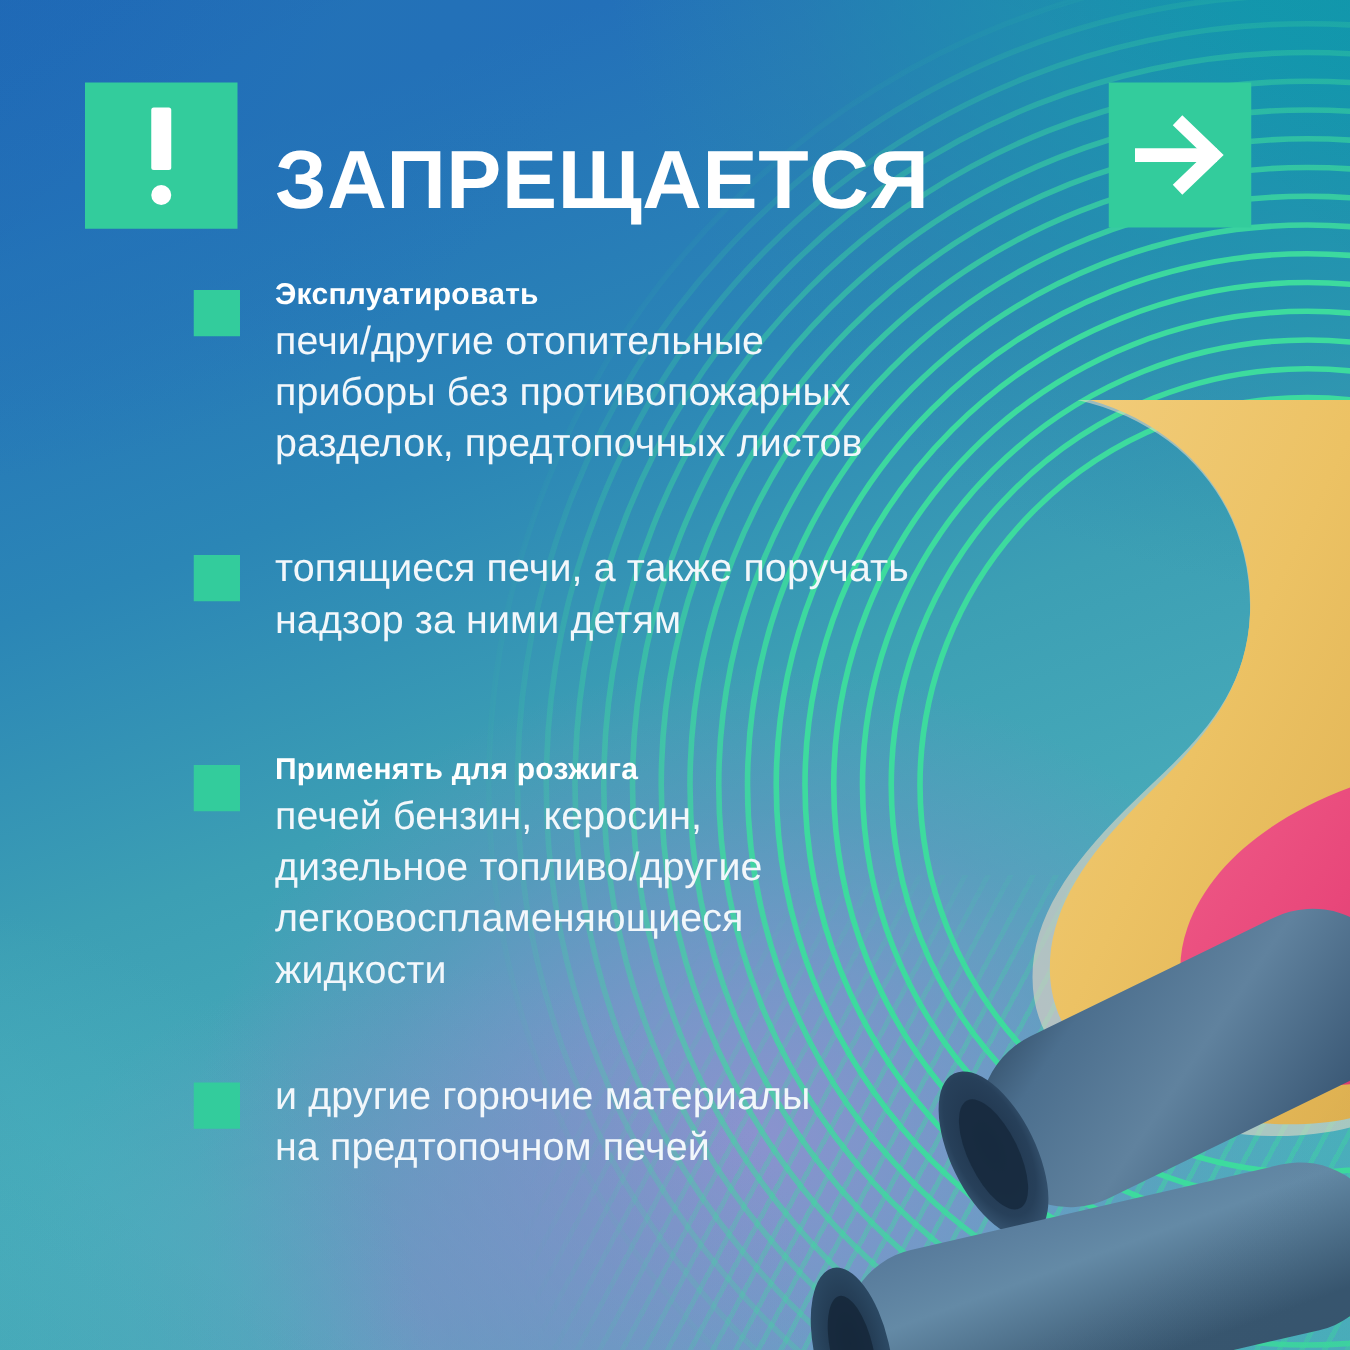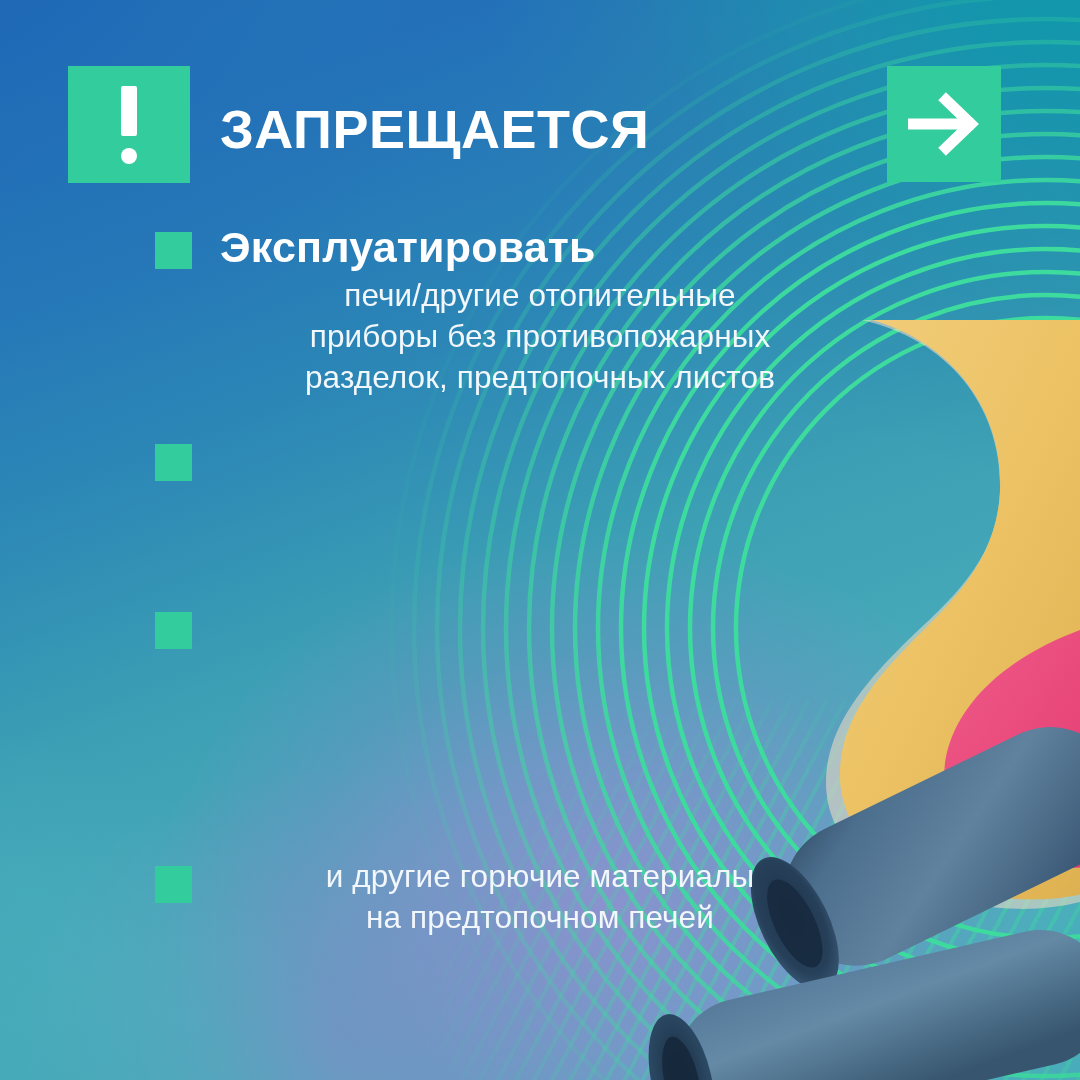--- a/index.html
+++ b/index.html
@@ -119,21 +119,21 @@
     background: #ffffff; border-radius: 2px;
   }
   .excl-dot {
     position: absolute; left: 0px; bottom: 0px;
     width: 16px; height: 16px;
     background: #ffffff; border-radius: 50%;
   }
   .title {
     position: absolute;
     left: 220px; top: 62px;
-    font-size: 54px;
+    font-size: 66px;
     font-weight: 700;
     letter-spacing: 0.5px;
     color: #ffffff;
     line-height: 1.15;
     white-space: nowrap;
   }
   .arrow-box {
     position: absolute;
     left: 887px; top: 66px;
     width: 114px; height: 116px;
@@ -146,37 +146,36 @@
   .list { position: absolute; left: 0; top: 0; width: 860px; }
   .item { position: absolute; }
   .bullet {
     position: absolute;
     left: 155px;
     width: 37px; height: 37px;
     background: #33cc9c;
   }
   .item-text { position: absolute; left: 220px; width: 640px; }
   .head {
-    font-size: 43px;
+    font-size: 24px;
     font-weight: 700;
     color: #ffffff;
     line-height: 1.18;
     letter-spacing: .2px;
     margin: 0 0 2px 0;
     white-space: nowrap;
   }
   .body {
     font-size: 31.5px;
     font-weight: 400;
     color: #f2f7fb;
     line-height: 41px;
     letter-spacing: .1px;
     margin: 0;
     white-space: pre-line;
-    text-align: center;
   }
 </style>
 </head>
 <body>
 
 <div id="poster">
 
   <div class="bg-layer bg-base"></div>
   <div class="bg-layer bg-teal-tr"></div>
   <div class="bg-layer bg-blue-tl"></div>
@@ -325,26 +324,33 @@
         <div class="head">Эксплуатировать</div>
         <div class="body">печи/другие отопительные
 приборы без противопожарных
 разделок, предтопочных листов</div>
       </div>
     </div>
 
     <div class="item" style="top:444px">
       <span class="bullet" style="top:0px"></span>
       <div class="item-text" style="top:-10px">
+        <div class="body">топящиеся печи, а также поручать
+надзор за ними детям</div>
       </div>
     </div>
 
     <div class="item" style="top:612px">
       <span class="bullet" style="top:0px"></span>
       <div class="item-text" style="top:-10px">
+        <div class="head">Применять для розжига</div>
+        <div class="body">печей бензин, керосин,
+дизельное топливо/другие
+легковоспламеняющиеся
+жидкости</div>
       </div>
     </div>
 
     <div class="item" style="top:866px">
       <span class="bullet" style="top:0px"></span>
       <div class="item-text" style="top:-10px">
         <div class="body">и другие горючие материалы
 на предтопочном печей</div>
       </div>
     </div>

